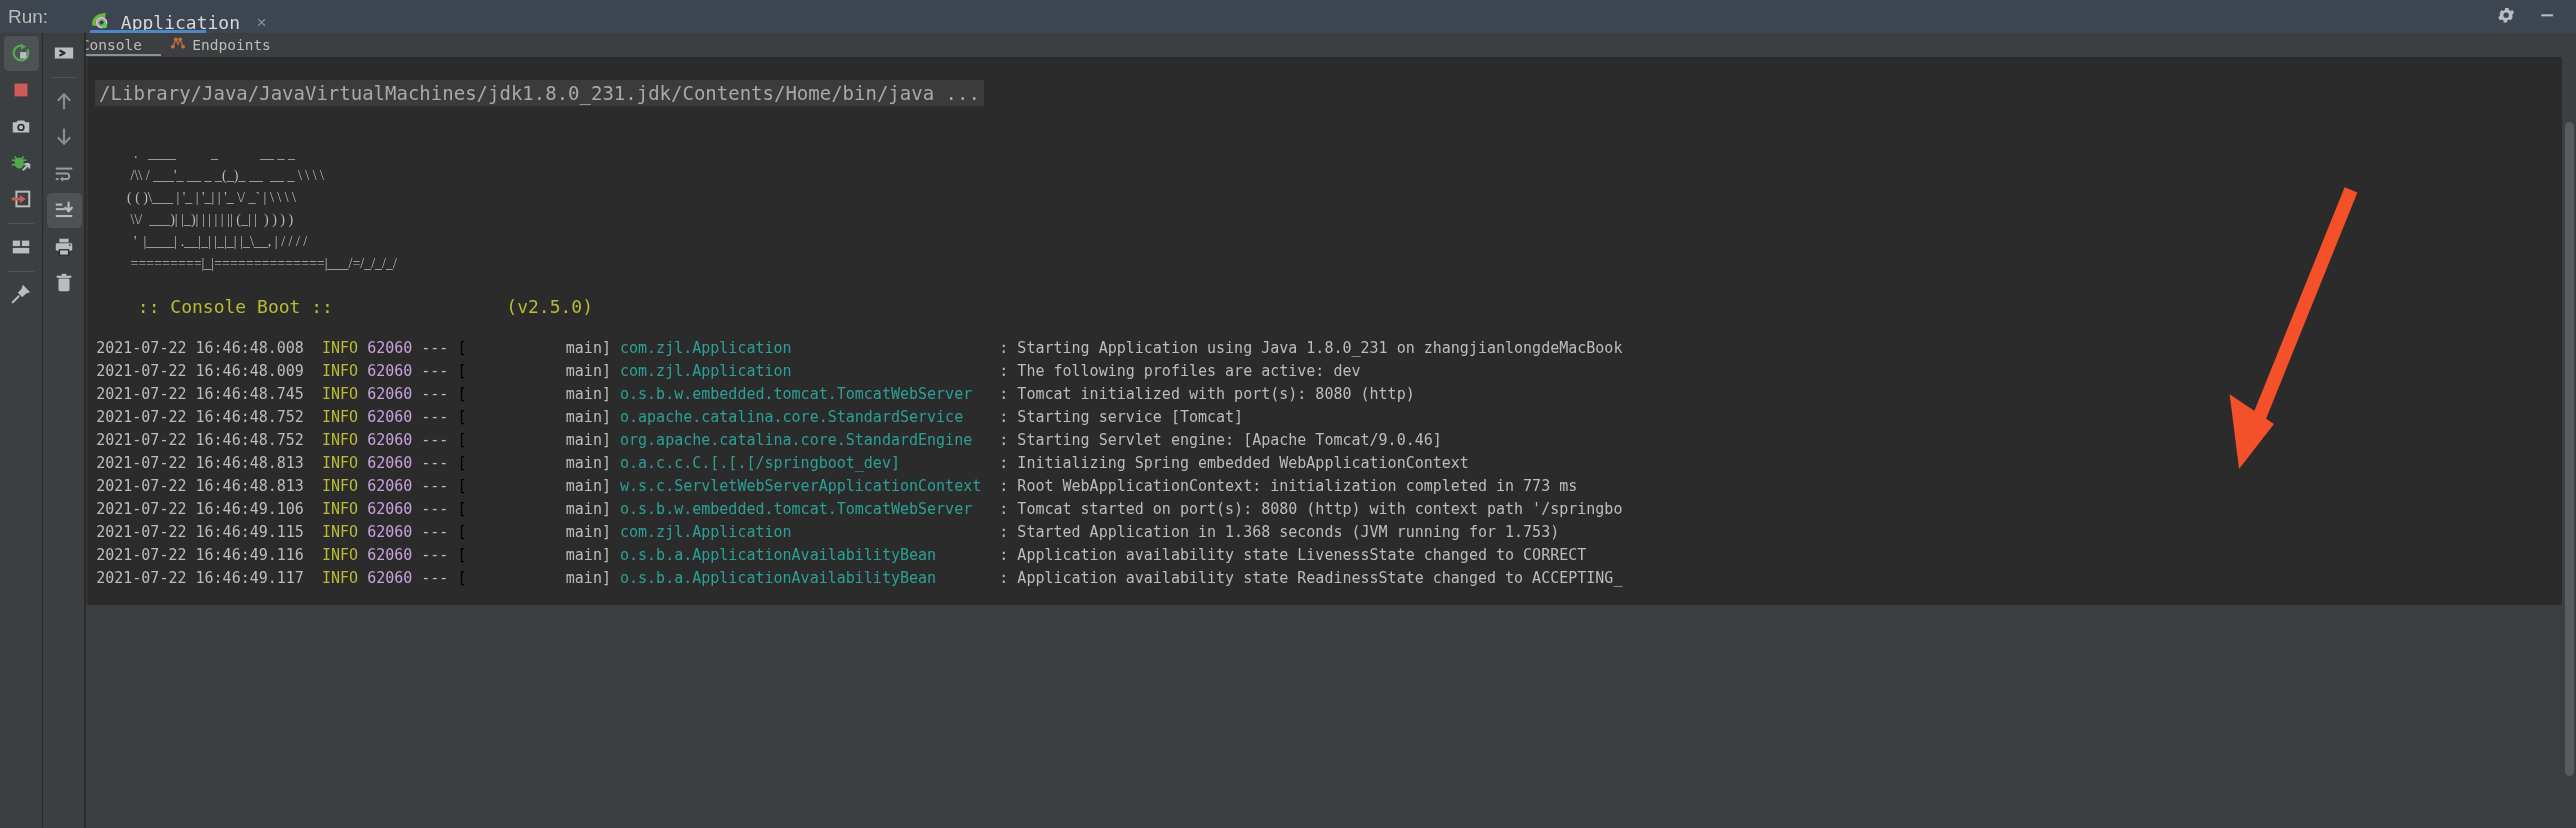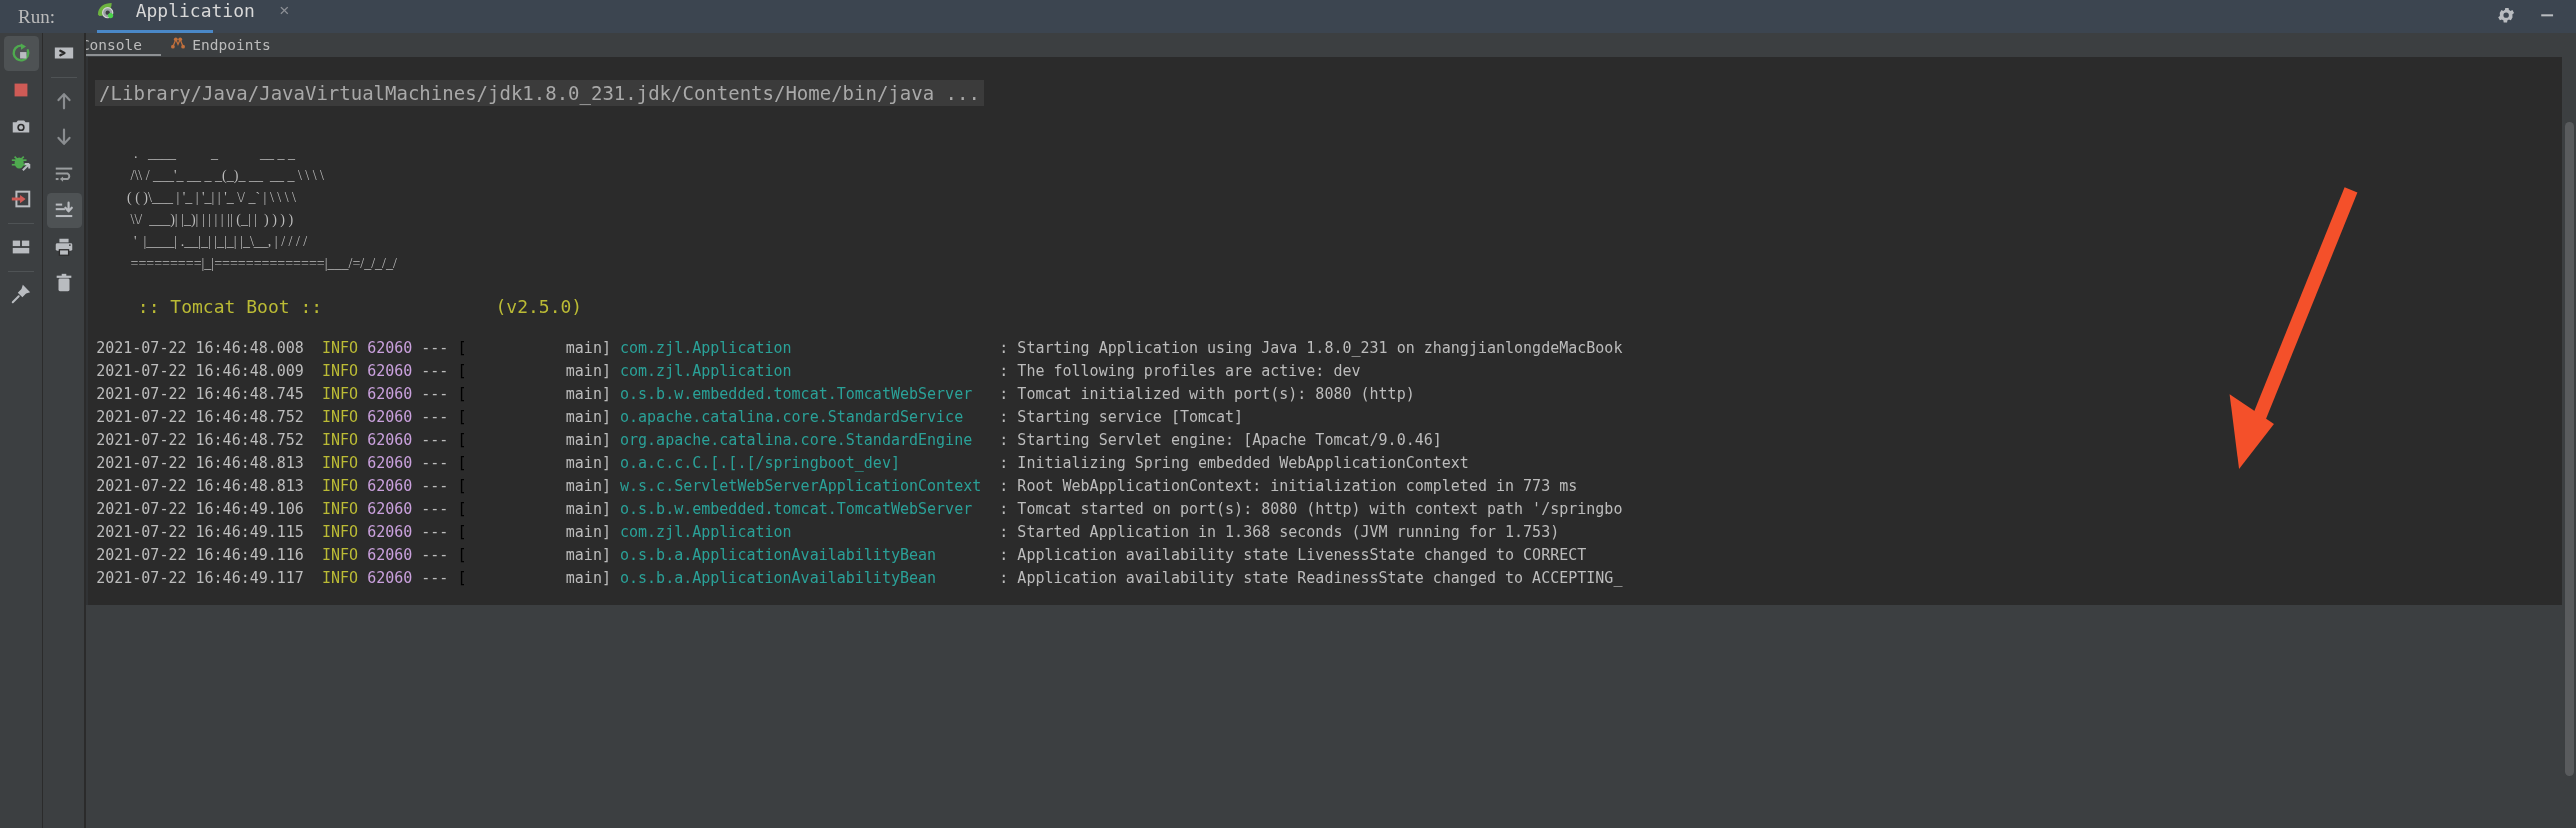--- a/index.html
+++ b/index.html
@@ -11,26 +11,26 @@
   }
 
   
   #titlebar {
     position: absolute; left: 0; top: 0; width: 2576px; height: 33px;
     background: #3c4550;
     display: flex; align-items: center;
   }
   #runlabel {
     color: #bbbbbb; font-size: 19px;
-    font-family: Liberation Serif, serif;
-    margin-left: 18px; letter-spacing: 0px;
+    font-family: Liberation Sans, sans-serif;
+    margin-left: 8px; letter-spacing: 0px;
   }
   #tab-application {
     position: relative; margin-left: 36px; height: 33px;
-    display: flex; align-items: flex-start; gap: 20px; padding: 0 4.4px;
+    display: flex; align-items: flex-end; gap: 12px; padding: 0 4.4px;
   }
   #tab-application .tab-underline {
     position: absolute; left: 5.8px; bottom: 0; width: 116px; height: 2.9px;
     background: #4a88c7;
   }
   #tab-application .tablabel {
     color: #d8d8d8; font-size: 18px;
     font-family: "DejaVu Sans Mono", monospace;
   }
   .tab-close {
@@ -348,21 +348,21 @@
 
   <div id="cmdline">/Library/Java/JavaVirtualMachines/jdk1.8.0_231.jdk/Contents/Home/bin/java ...</div>
 
   <div id="banner">  .   ____          _            __ _ _
  /\\ / ___'_ __ _ _(_)_ __  __ _ \ \ \ \
 ( ( )\___ | '_ | '_| | '_ \/ _` | \ \ \ \
  \\/  ___)| |_)| | | | | || (_| |  ) ) ) )
   '  |____| .__|_| |_|_| |_\__, | / / / /
  =========|_|==============|___/=/_/_/_/</div>
 
-  <div id="bannertitle"> :: Tomcat Boot ::                (v2.5.0)</div>
+  <div id="bannertitle"> :: Console Boot ::                (v2.5.0)</div>
 
   <div id="logs"><span class="logline"><span class="c-ts">2021-07-22 16:46:48.008</span>  <span class="c-lvl">INFO</span> <span class="c-pid">62060</span> <span class="c-dash">---</span> [<span class="c-thr">           main]</span> <span class="c-log">com.zjl.Application                      </span> <span class="c-msg">: Starting Application using Java 1.8.0_231 on zhangjianlongdeMacBook</span></span><span class="logline"><span class="c-ts">2021-07-22 16:46:48.009</span>  <span class="c-lvl">INFO</span> <span class="c-pid">62060</span> <span class="c-dash">---</span> [<span class="c-thr">           main]</span> <span class="c-log">com.zjl.Application                      </span> <span class="c-msg">: The following profiles are active: dev</span></span><span class="logline"><span class="c-ts">2021-07-22 16:46:48.745</span>  <span class="c-lvl">INFO</span> <span class="c-pid">62060</span> <span class="c-dash">---</span> [<span class="c-thr">           main]</span> <span class="c-log">o.s.b.w.embedded.tomcat.TomcatWebServer  </span> <span class="c-msg">: Tomcat initialized with port(s): 8080 (http)</span></span><span class="logline"><span class="c-ts">2021-07-22 16:46:48.752</span>  <span class="c-lvl">INFO</span> <span class="c-pid">62060</span> <span class="c-dash">---</span> [<span class="c-thr">           main]</span> <span class="c-log">o.apache.catalina.core.StandardService   </span> <span class="c-msg">: Starting service [Tomcat]</span></span><span class="logline"><span class="c-ts">2021-07-22 16:46:48.752</span>  <span class="c-lvl">INFO</span> <span class="c-pid">62060</span> <span class="c-dash">---</span> [<span class="c-thr">           main]</span> <span class="c-log">org.apache.catalina.core.StandardEngine  </span> <span class="c-msg">: Starting Servlet engine: [Apache Tomcat/9.0.46]</span></span><span class="logline"><span class="c-ts">2021-07-22 16:46:48.813</span>  <span class="c-lvl">INFO</span> <span class="c-pid">62060</span> <span class="c-dash">---</span> [<span class="c-thr">           main]</span> <span class="c-log">o.a.c.c.C.[.[.[/springboot_dev]          </span> <span class="c-msg">: Initializing Spring embedded WebApplicationContext</span></span><span class="logline"><span class="c-ts">2021-07-22 16:46:48.813</span>  <span class="c-lvl">INFO</span> <span class="c-pid">62060</span> <span class="c-dash">---</span> [<span class="c-thr">           main]</span> <span class="c-log">w.s.c.ServletWebServerApplicationContext </span> <span class="c-msg">: Root WebApplicationContext: initialization completed in 773 ms</span></span><span class="logline"><span class="c-ts">2021-07-22 16:46:49.106</span>  <span class="c-lvl">INFO</span> <span class="c-pid">62060</span> <span class="c-dash">---</span> [<span class="c-thr">           main]</span> <span class="c-log">o.s.b.w.embedded.tomcat.TomcatWebServer  </span> <span class="c-msg">: Tomcat started on port(s): 8080 (http) with context path '/springbo</span></span><span class="logline"><span class="c-ts">2021-07-22 16:46:49.115</span>  <span class="c-lvl">INFO</span> <span class="c-pid">62060</span> <span class="c-dash">---</span> [<span class="c-thr">           main]</span> <span class="c-log">com.zjl.Application                      </span> <span class="c-msg">: Started Application in 1.368 seconds (JVM running for 1.753)</span></span><span class="logline"><span class="c-ts">2021-07-22 16:46:49.116</span>  <span class="c-lvl">INFO</span> <span class="c-pid">62060</span> <span class="c-dash">---</span> [<span class="c-thr">           main]</span> <span class="c-log">o.s.b.a.ApplicationAvailabilityBean      </span> <span class="c-msg">: Application availability state LivenessState changed to CORRECT</span></span><span class="logline"><span class="c-ts">2021-07-22 16:46:49.117</span>  <span class="c-lvl">INFO</span> <span class="c-pid">62060</span> <span class="c-dash">---</span> [<span class="c-thr">           main]</span> <span class="c-log">o.s.b.a.ApplicationAvailabilityBean      </span> <span class="c-msg">: Application availability state ReadinessState changed to ACCEPTING_</span></span></div>
 
   <svg id="annotation-arrow" viewBox="0 0 260 440">
     <defs></defs>
     <path d="M238 8 L108 330" stroke="#f4502a" stroke-width="19" stroke-linecap="butt" fill="none"></path>
     <path d="M84 392 L71 289 L132 330 Z" fill="#f4502a"></path>
   </svg>
 </div>
 

